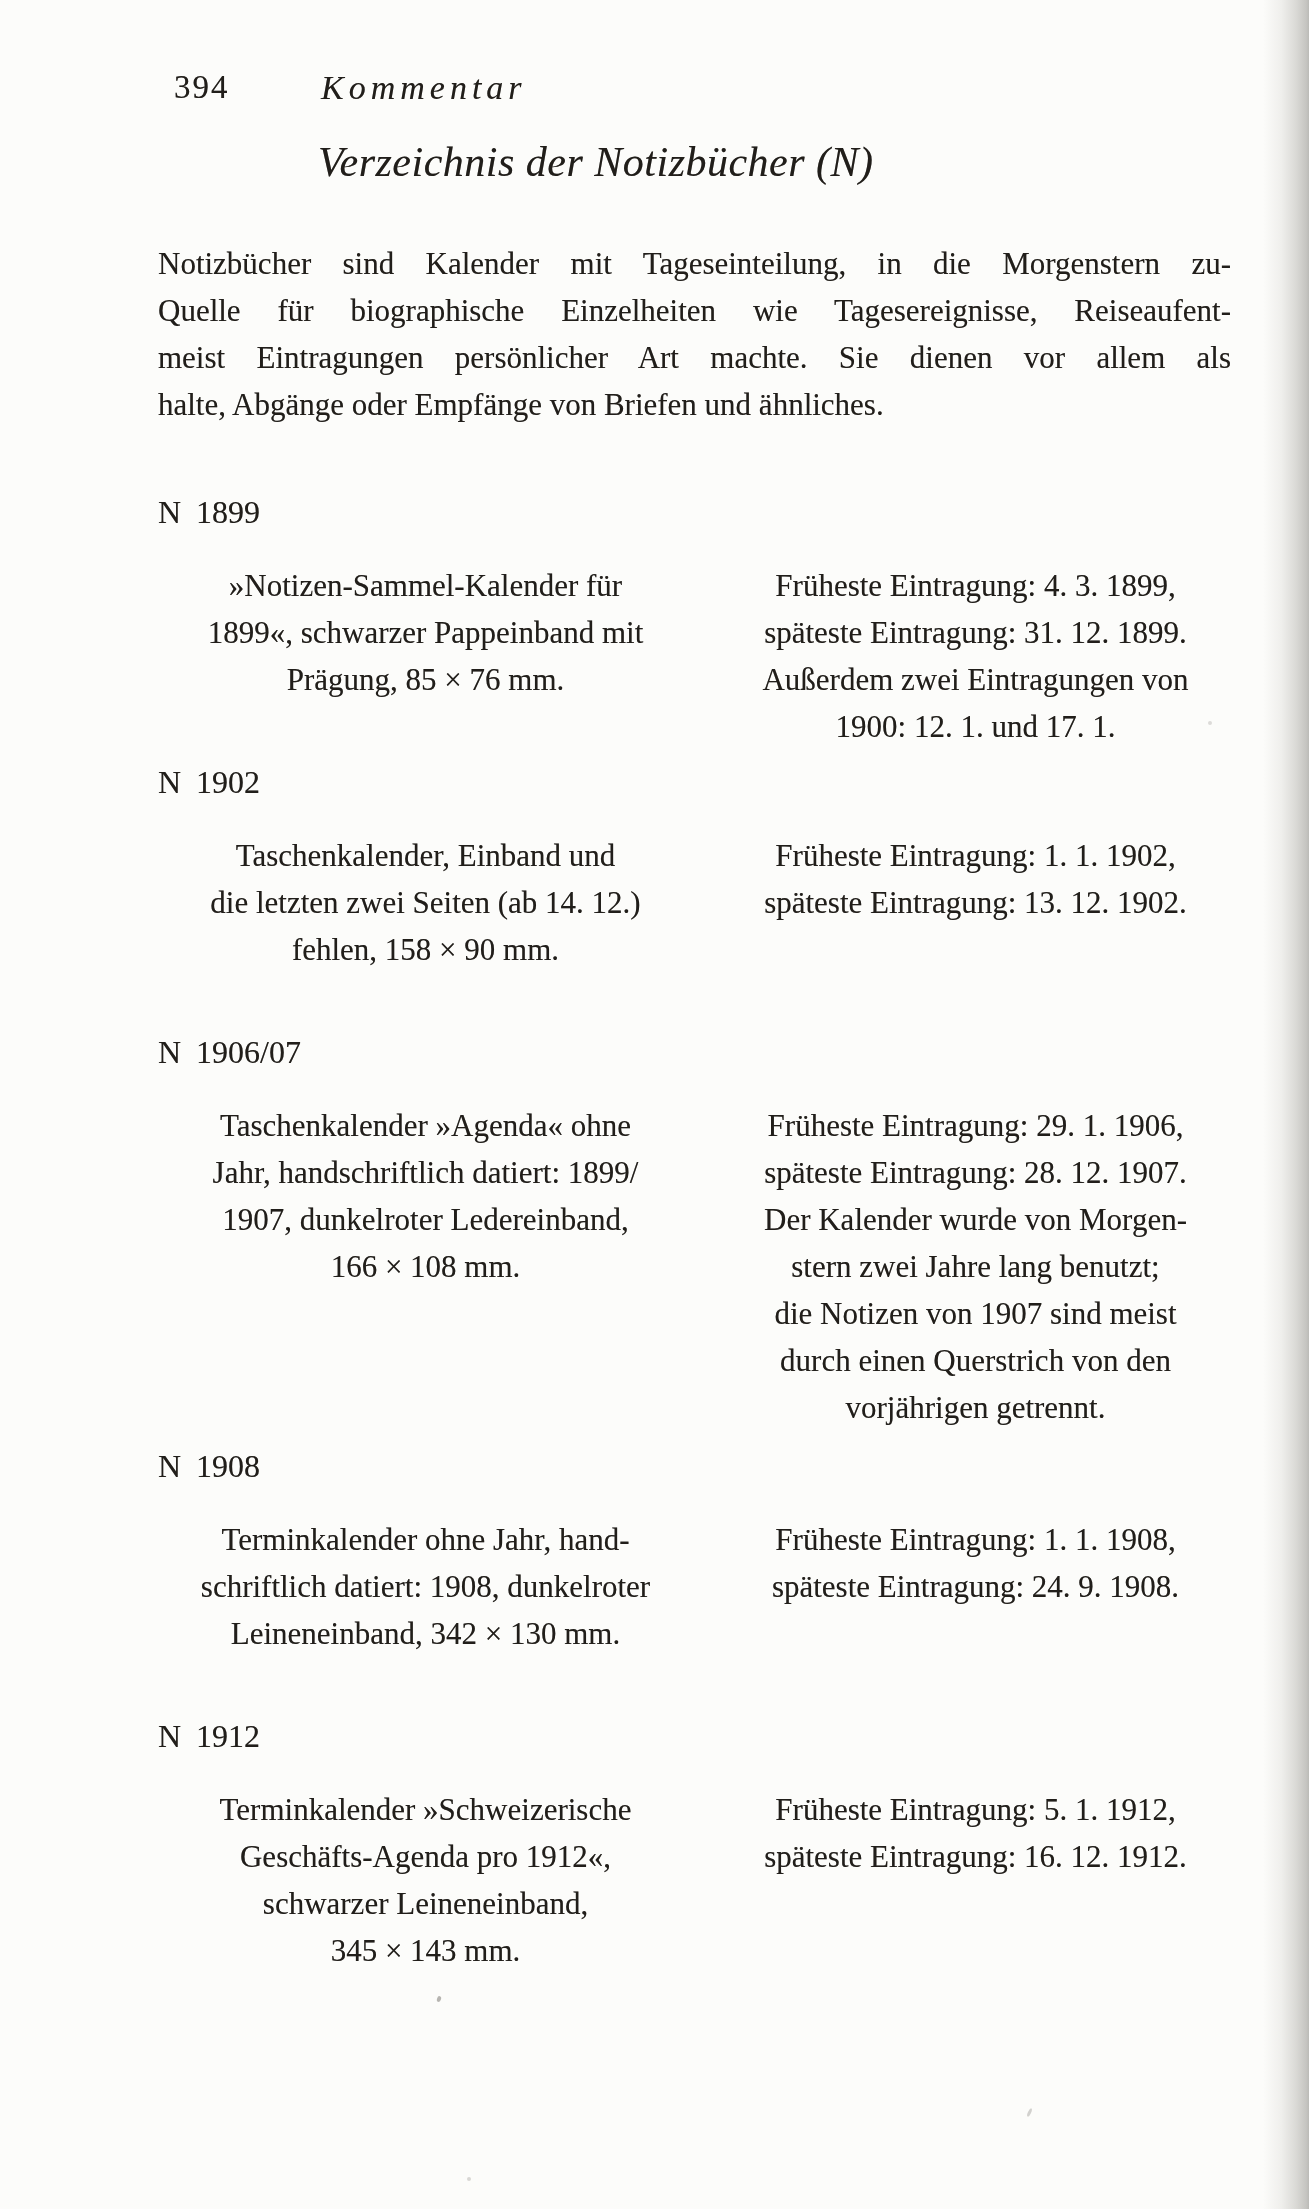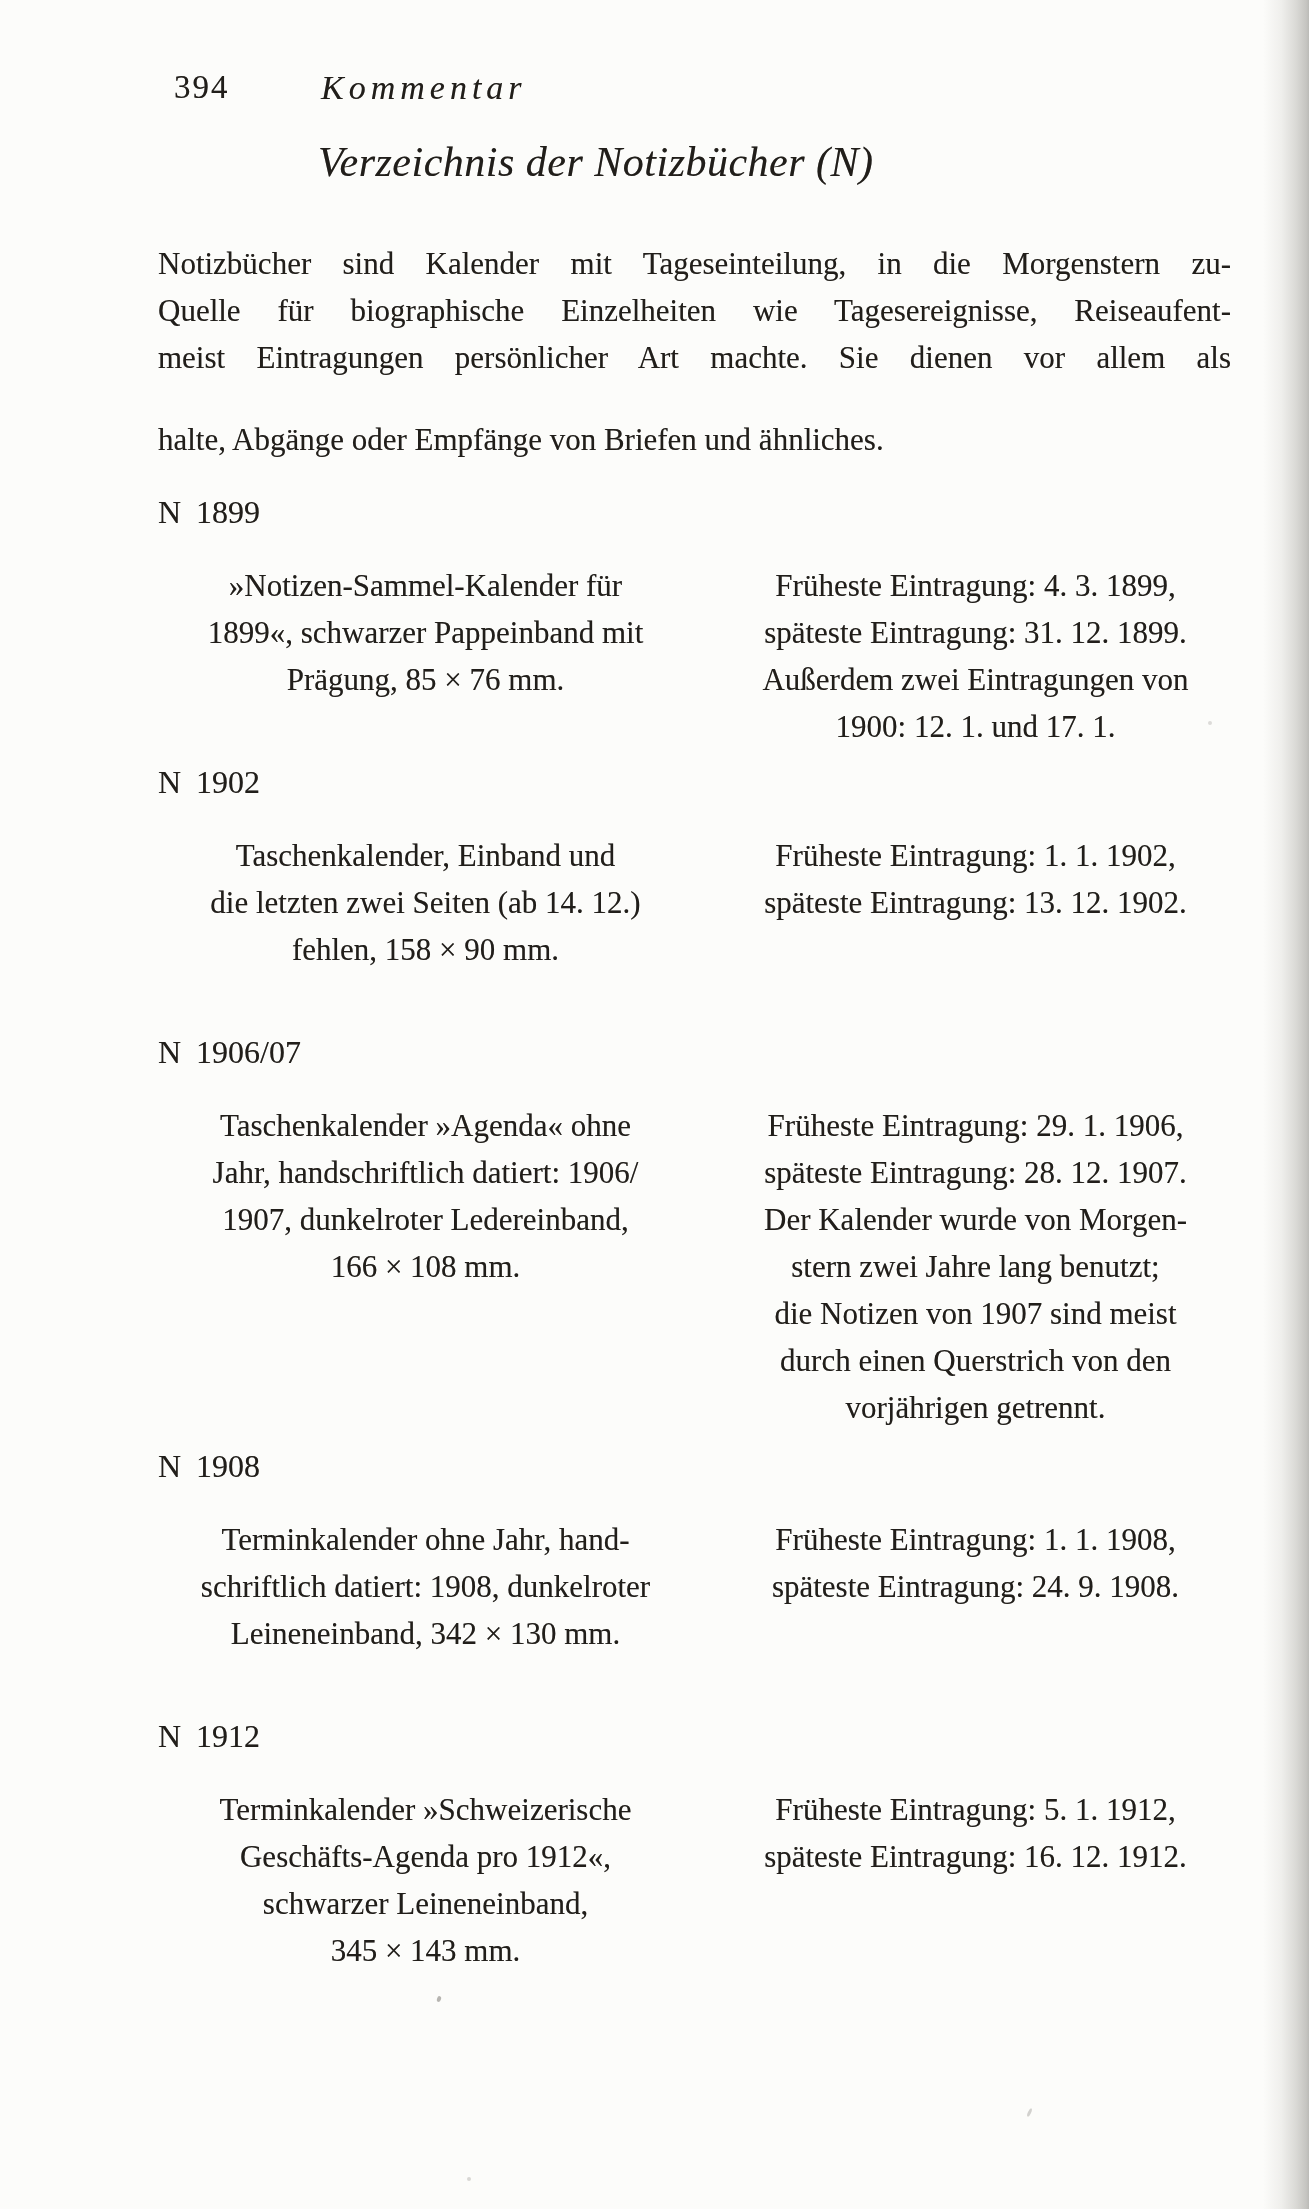--- a/index.html
+++ b/index.html
@@ -80,21 +80,20 @@
   }
   .intro .line {
     height: 47px;
     line-height: 47px;
     text-align: justify;
     text-align-last: justify;
     white-space: normal;
   }
   .intro .line:last-child {
     text-align-last: left;
-    margin-top: 35px;
   }
 
   .section {
     position: absolute;
     left: 158px;
     width: 1075px;
   }
   #section-n1899 { top: 489px; }
   #section-n1902 { top: 759px; }
   #section-n1906 { top: 1029px; }
@@ -189,21 +188,21 @@
           <div class="line">späteste Eintragung: 13. 12. 1902.</div>
         </div>
     </div>
   </div>
 
   <div class="section" id="section-n1906">
     <div class="section-heading">N 1906/07</div>
     <div class="cols">
       <div class="col col-left">
           <div class="line">Taschenkalender »Agenda« ohne</div>
-          <div class="line">Jahr, handschriftlich datiert: 1906/</div>
+          <div class="line">Jahr, handschriftlich datiert: 1899/</div>
           <div class="line">1907, dunkelroter Ledereinband,</div>
           <div class="line">166 × 108 mm.</div>
         </div>
       <div class="col col-right">
           <div class="line">Früheste Eintragung: 29. 1. 1906,</div>
           <div class="line">späteste Eintragung: 28. 12. 1907.</div>
           <div class="line">Der Kalender wurde von Morgen-</div>
           <div class="line">stern zwei Jahre lang benutzt;</div>
           <div class="line">die Notizen von 1907 sind meist</div>
           <div class="line">durch einen Querstrich von den</div>

